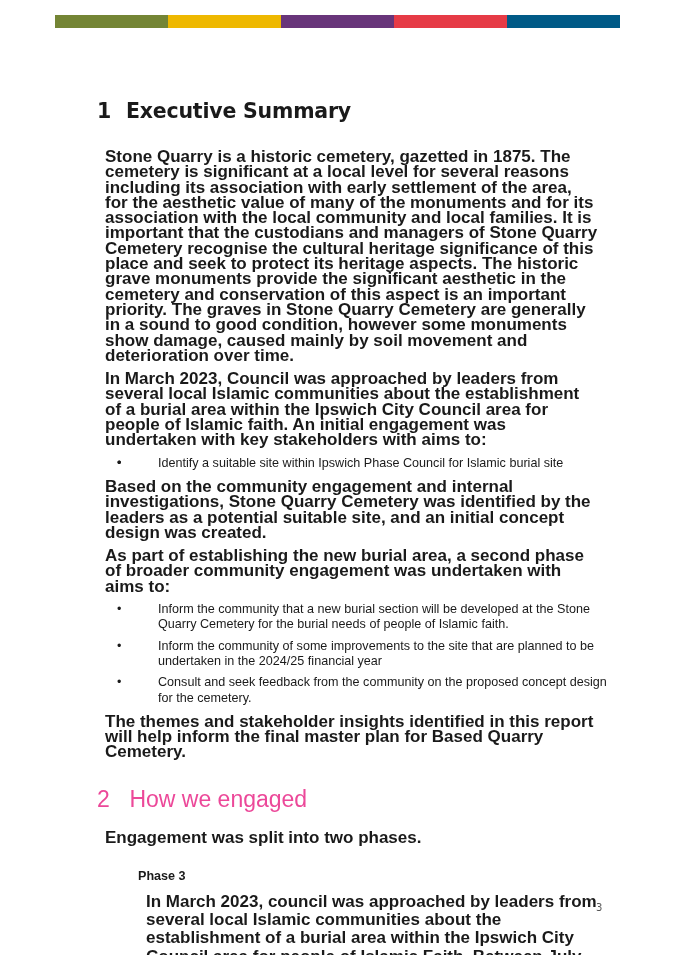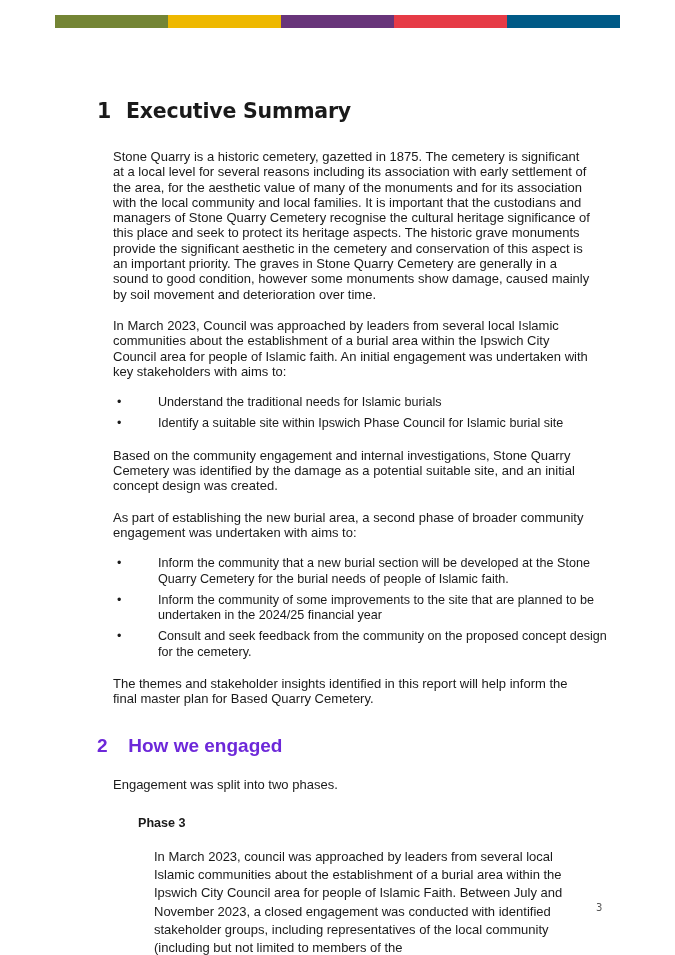--- a/index.html
+++ b/index.html
@@ -2,23 +2,23 @@
 <html><head>
 <meta charset="utf-8">
 <style>
   html, body { margin: 0; padding: 0; background: #ffffff; }
   body { width: 675px; height: 955px; position: relative; overflow: hidden; }
   .page { position: absolute; left: 0; top: 0; width: 553px; height: 955px; background: #fff; }
   .colorbar { position: absolute; left: 55px; top: 15px; width: 565px; height: 13px; display: flex; }
   .colorbar .seg { flex: 1; height: 13px; }
   .content { position: absolute; left: 97px; top: 97px; width: 510px; color: #1a1a1a; font-family: "Liberation Sans", sans-serif; }
   h1.h-exec { margin: 0; font-family: "DejaVu Sans", sans-serif; font-weight: bold; font-size: 20.5px; letter-spacing: -0.2px; color: #1a1a1a; line-height: 28px; }
-  h1.h-engaged { margin: 0; font-family: "Liberation Sans", sans-serif; font-weight: bold; font-size: 19px; color: #6d28d9; line-height: 30px; }
+  h1.h-engaged { margin: 0; font-family: "Liberation Sans", sans-serif; font-weight: normal; font-size: 23px; color: #ec4899; line-height: 30px; }
   .h-num { display: inline-block; width: 22px; }
-  p { margin: 16px; font-size: 13px; line-height: 15.3px; }
+  p { margin: 8px; font-size: 17px; line-height: 15.3px; font-weight: bold; }
   .p-gap { margin-top: 6px; }
   ul.bullets { list-style: none; margin: 6px 0 0 0; padding: 0; }
   ul.bullets li { position: relative; padding-left: 61px; font-size: 12.6px; line-height: 15.3px; margin-bottom: 6px; }
   ul.bullets li .bul { position: absolute; left: 20px; top: 0; }
   .phase { margin-left: 41px; margin-top: 22px; }
   .phase-title { font-weight: bold; font-size: 12.6px; line-height: 18px; }
   .phase p { line-height: 18.2px; }
   .pagenum { position: absolute; left: 596px; top: 902px; font-family: "DejaVu Sans", sans-serif; font-size: 10px; color: #555; }
 </style>
 </head>
@@ -38,25 +38,25 @@
 
     <h1 class="h-exec">
       <span class="h-num">1</span>
       <span>Executive Summary</span>
     </h1>
 
     <p style="margin-top:24px">Stone Quarry is a historic cemetery, gazetted in 1875. The cemetery is significant at a local level for several reasons including its association with early settlement of the area, for the aesthetic value of many of the monuments and for its association with the local community and local families. It is important that the custodians and managers of Stone Quarry Cemetery recognise the cultural heritage significance of this place and seek to protect its heritage aspects. The historic grave monuments provide the significant aesthetic in the cemetery and conservation of this aspect is an important priority. The graves in Stone Quarry Cemetery are generally in a sound to good condition, however some monuments show damage, caused mainly by soil movement and deterioration over time.</p>
     <p class="p-gap">In March 2023, Council was approached by leaders from several local Islamic communities about the establishment of a burial area within the Ipswich City Council area for people of Islamic faith. An initial engagement was undertaken with key stakeholders with aims to:</p>
 
     <ul class="bullets">
-      <li><span class="bul">•</span><span>Understand the traditional needs for Islamic burials</span></li>
+      <li><span class="bul">•</span></li>
       <li><span class="bul">•</span><span>Identify a suitable site within Ipswich Phase Council for Islamic burial site</span></li>
     </ul>
 
-    <p>Based on the community engagement and internal investigations, Stone Quarry Cemetery was identified by the damage as a potential suitable site, and an initial concept design was created.</p>
+    <p>Based on the community engagement and internal investigations, Stone Quarry Cemetery was identified by the leaders as a potential suitable site, and an initial concept design was created.</p>
     <p class="p-gap">As part of establishing the new burial area, a second phase of broader community engagement was undertaken with aims to:</p>
 
     <ul class="bullets">
       <li><span class="bul">•</span><span>Inform the community that a new burial section will be developed at the Stone Quarry Cemetery for the burial needs of people of Islamic faith.</span></li>
       <li><span class="bul">•</span><span>Inform the community of some improvements to the site that are planned to be undertaken in the 2024/25 financial year</span></li>
       <li><span class="bul">•</span><span>Consult and seek feedback from the community on the proposed concept design for the cemetery.</span></li>
     </ul>
 
     <p>The themes and stakeholder insights identified in this report will help inform the final master plan for Based Quarry Cemetery.</p>
 

